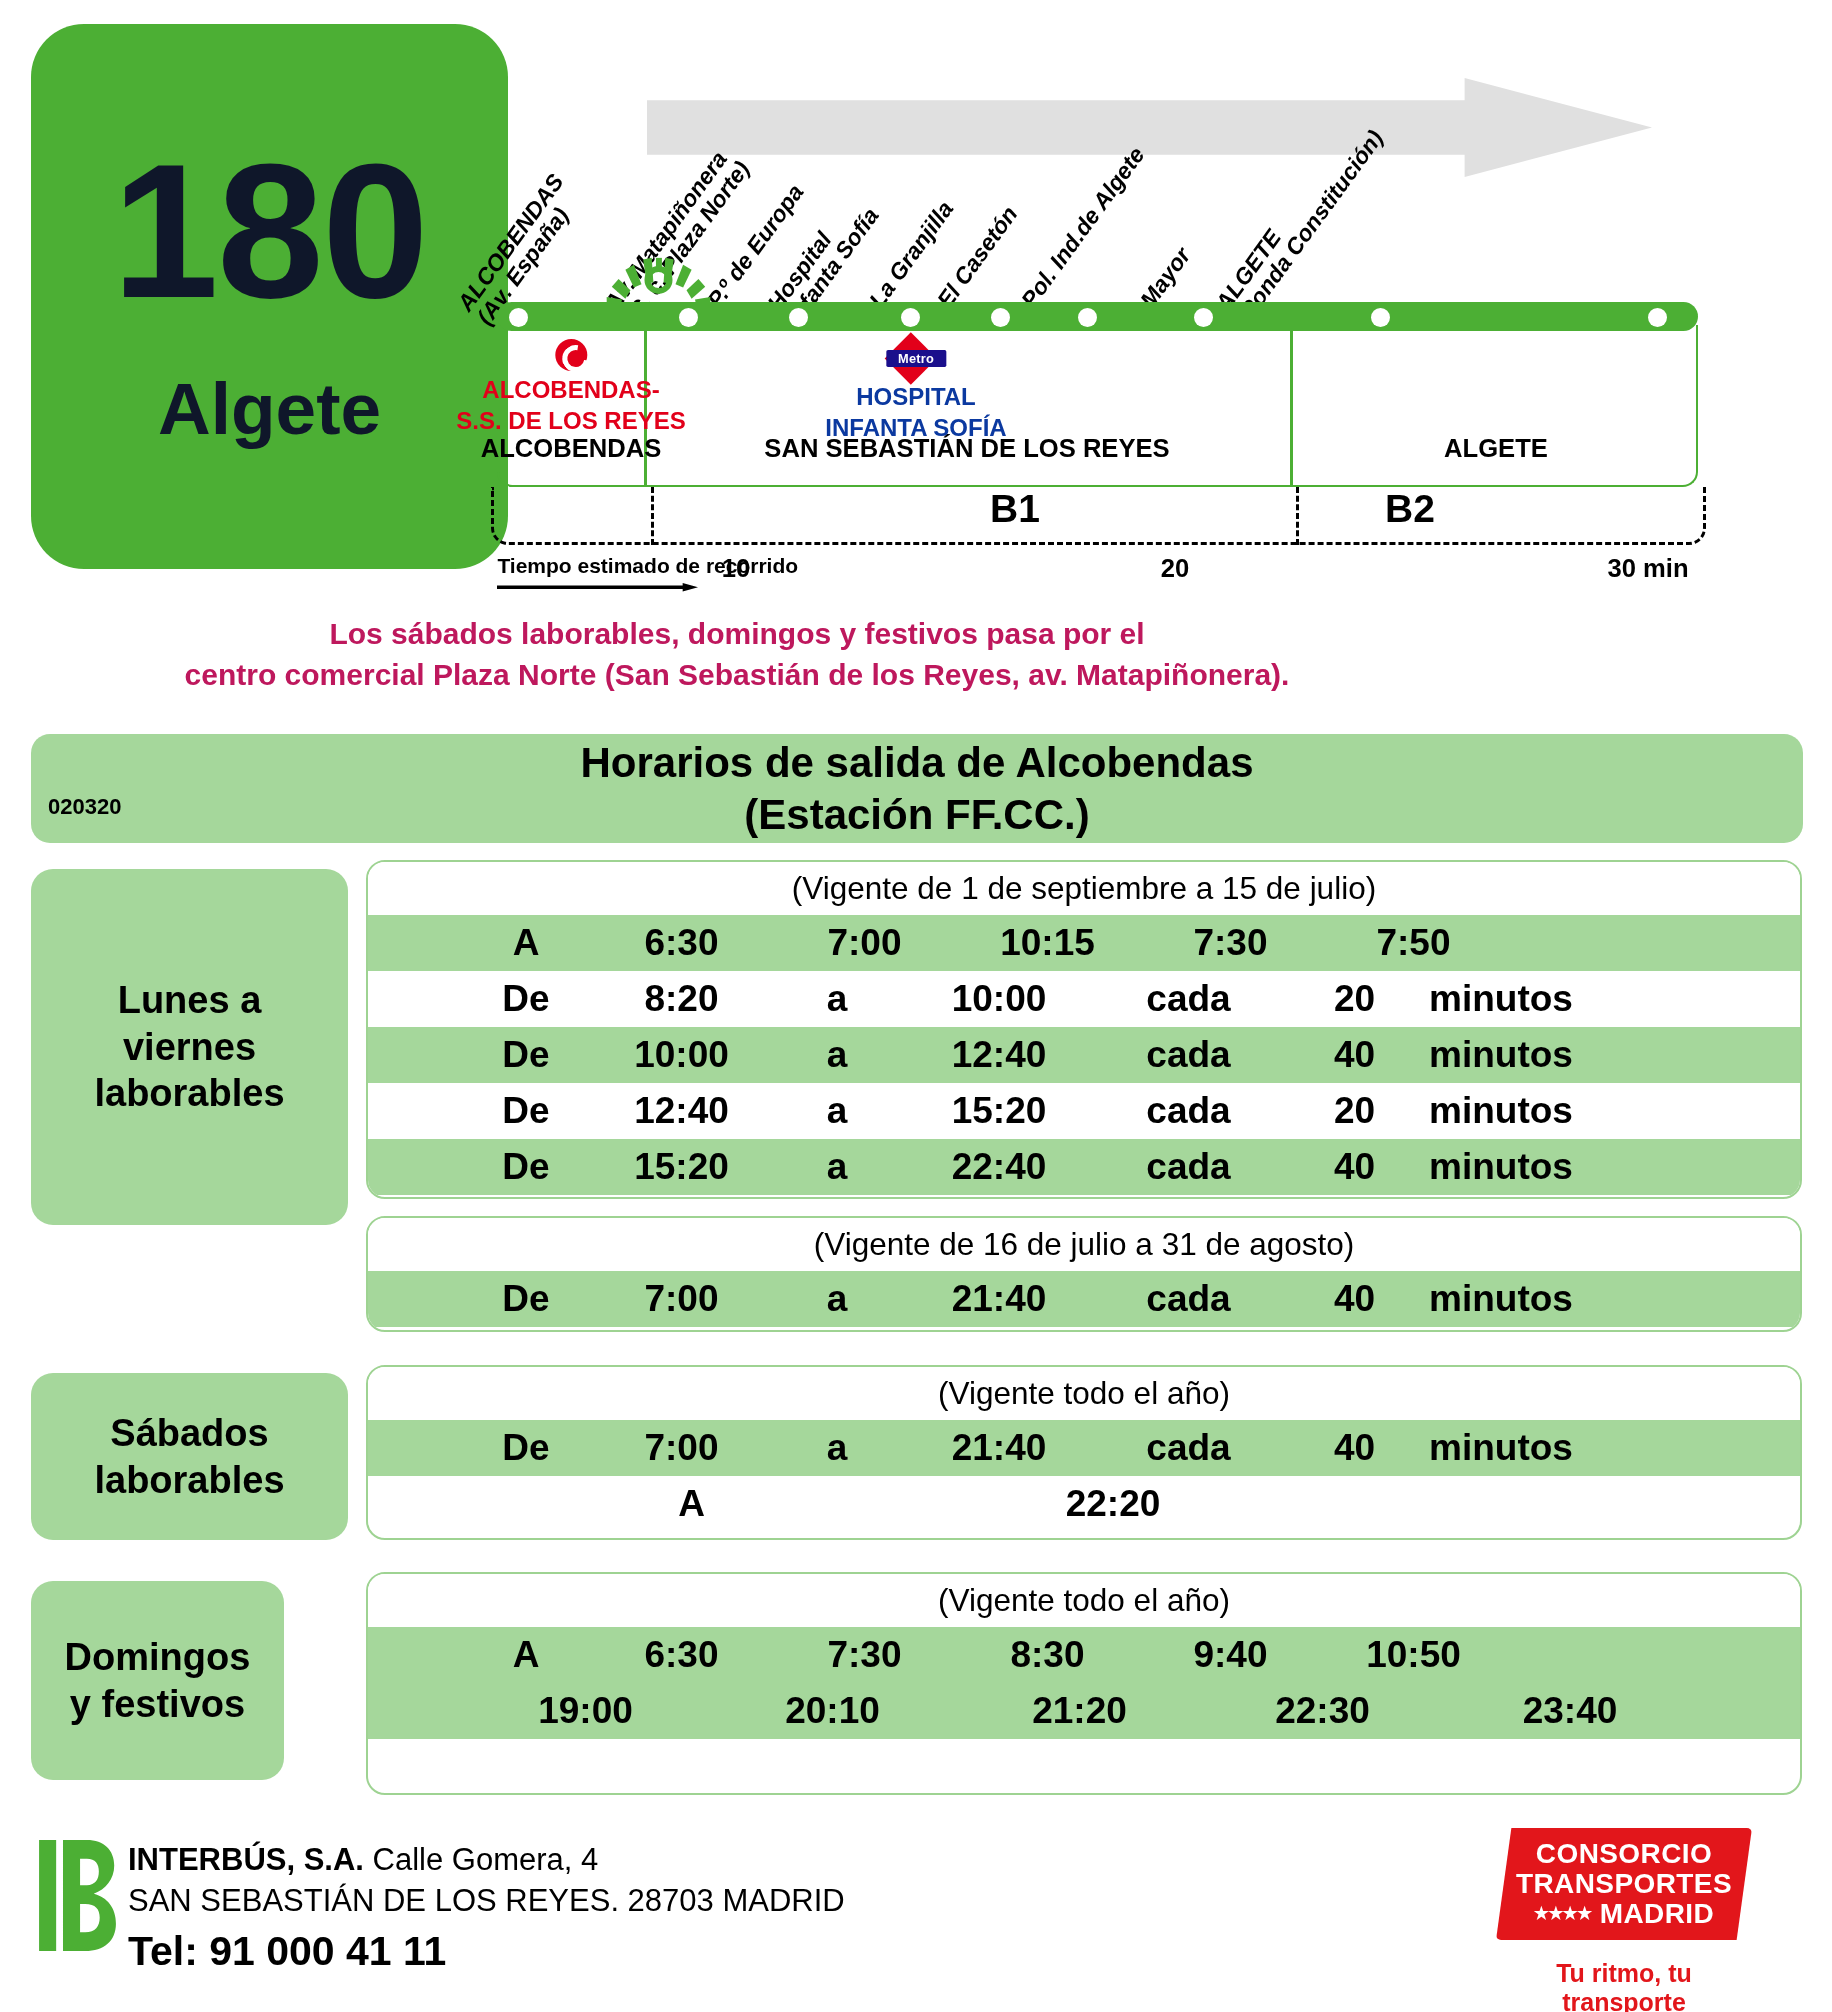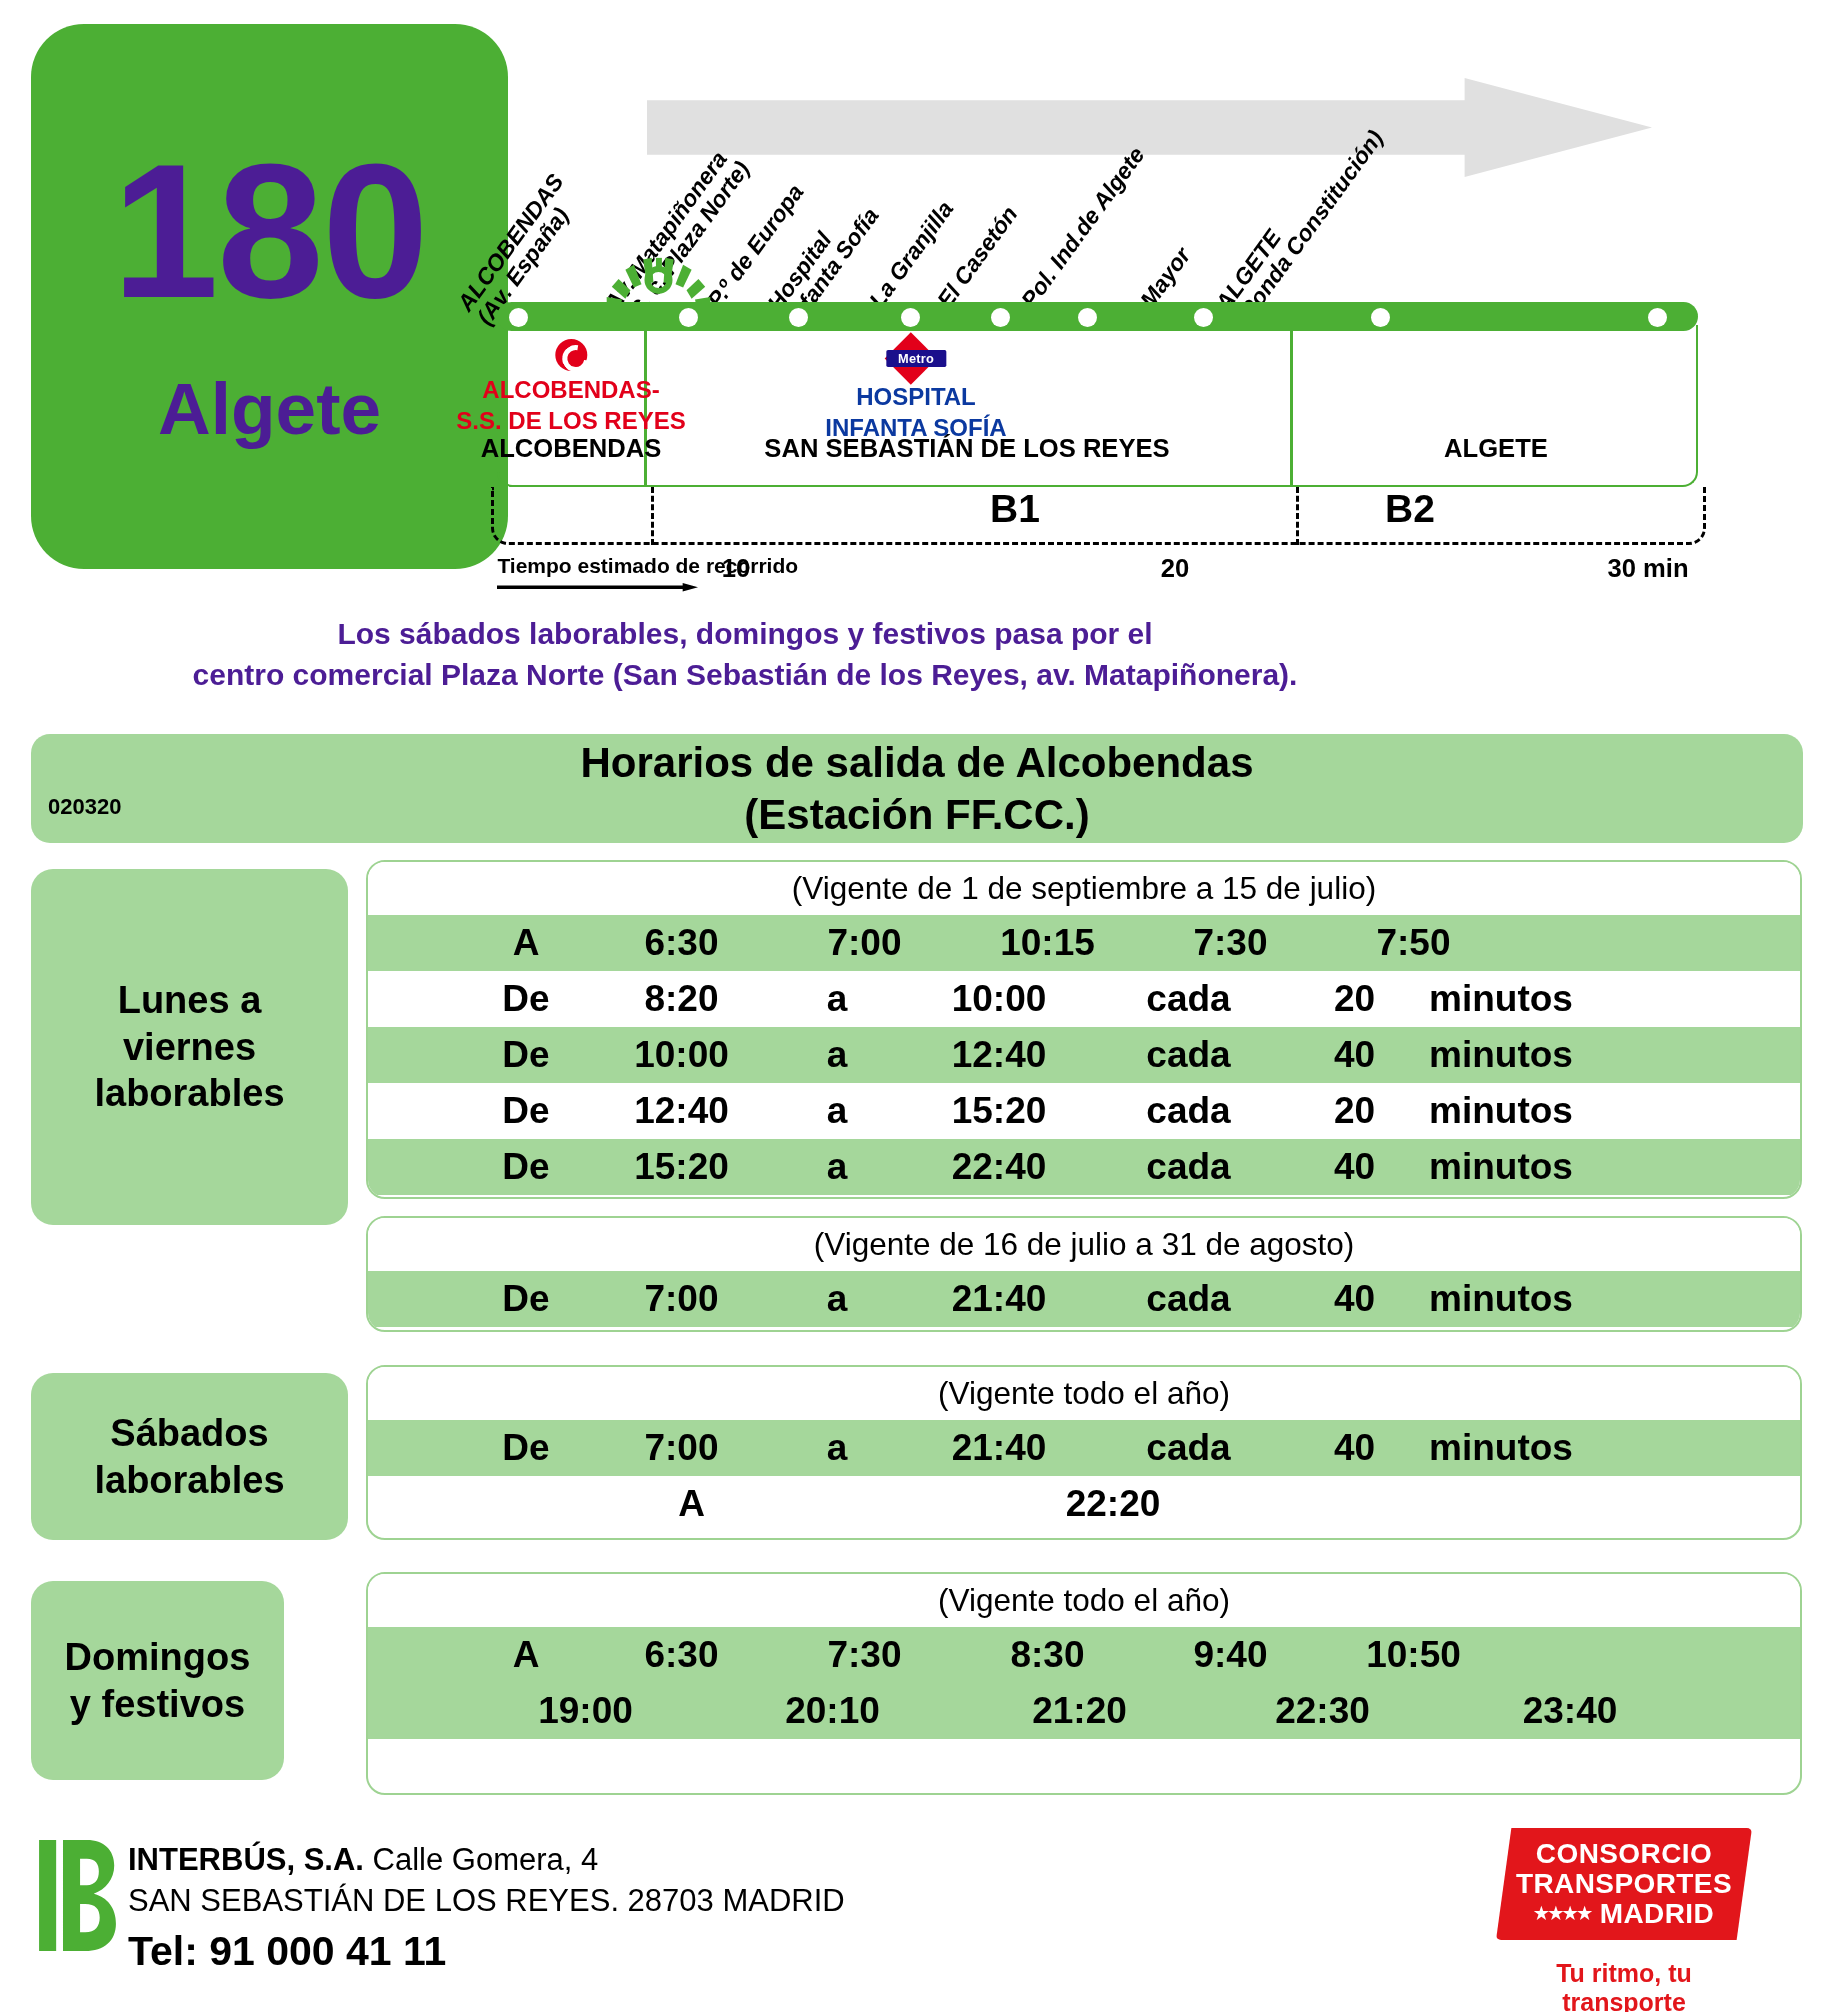--- a/index.html
+++ b/index.html
@@ -14,21 +14,21 @@
 
   
   #route-badge {
     position: absolute;
     left: 31px; top: 24px;
     width: 477px; height: 545px;
     background: #4caf34;
     border-radius: 53px;
     display: flex; flex-direction: column;
     align-items: center; justify-content: center;
-    color: #4c1d95;
+    color: #0f172a;
   }
   #route-number {
     font-size: 192px; font-weight: bold; line-height: 0.92;
     letter-spacing: -1.7px;
   }
   #route-dest {
     font-size: 73px; font-weight: bold; margin-top: 48px;
   }
 
   
@@ -180,23 +180,23 @@
     position: absolute;
     top: 554px;
     font-size: 25.6px; font-weight: bold; color: #000;
     transform: translateX(-50%);
     white-space: nowrap;
   }
 
   
   #note {
     position: absolute;
-    left: 8px; top: 613px; width: 1474px;
+    left: 0; top: 613px; width: 1474px;
     text-align: center;
-    font-size: 30px; font-weight: bold; color: #4c1d95;
+    font-size: 30px; font-weight: bold; color: #be185d;
     line-height: 1.38;
   }
 
   
   #header-bar {
     position: absolute;
     left: 31px; top: 734px;
     width: 1772px; height: 109px;
     background: #a5d79b;
     border-radius: 19px;

